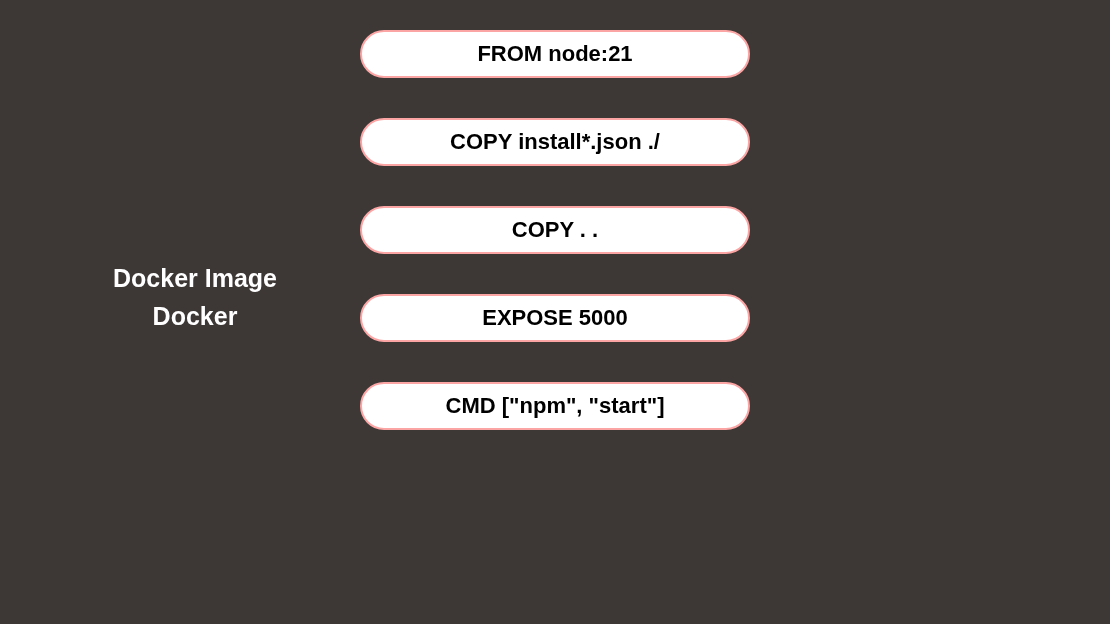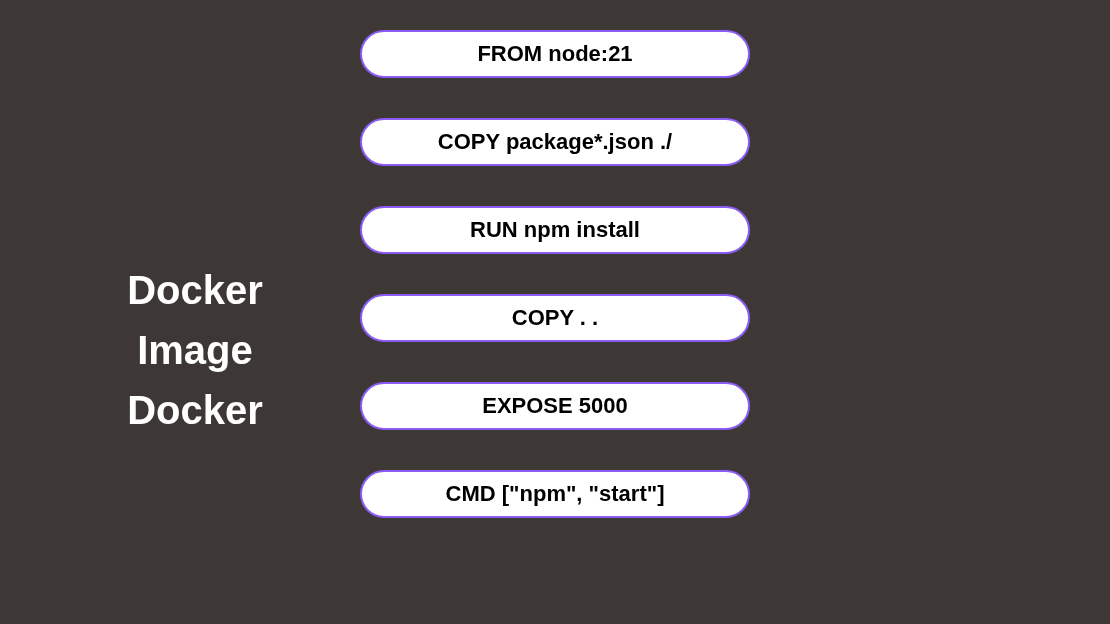--- a/index.html
+++ b/index.html
@@ -13,39 +13,39 @@
       background-color: #3d3735;
       font-family: Arial, Helvetica, sans-serif;
       position: relative;
       overflow: hidden;
     }
     .diagram-title {
       position: absolute;
       left: 65px;
       top: 260px;
       color: #ffffff;
-      font-size: 40px;
+      font-size: 25px;
       font-weight: bold;
       text-align: center;
       line-height: 1.5;
       width: 260px;
     }
     .layers-container {
       position: absolute;
       left: 360px;
       top: 30px;
       display: flex;
       flex-direction: column;
       gap: 40px;
     }
     .layer-box {
       width: 390px;
       height: 48px;
       background-color: #ffffff;
-      border: 2px solid #8b5cf6;
+      border: 2px solid #fca5a5;
       border-radius: 24px;
       display: flex;
       align-items: center;
       justify-content: center;
       color: #000000;
       font-size: 22px;
       font-weight: bold;
     }
   </style>
 </head>
@@ -54,24 +54,21 @@
 <div class="diagram-title">
   <span>Docker Image</span><br>
   <span>Docker</span>
 </div>
 
 <div class="layers-container">
   <div class="layer-box">
     <span>FROM node:21</span>
   </div>
   <div class="layer-box">
-    <span>COPY package*.json ./</span>
-  </div>
-  <div class="layer-box">
-    <span>RUN npm install</span>
+    <span>COPY install*.json ./</span>
   </div>
   <div class="layer-box">
     <span>COPY . .</span>
   </div>
   <div class="layer-box">
     <span>EXPOSE 5000</span>
   </div>
   <div class="layer-box">
     <span>CMD ["npm", "start"]</span>
   </div>

